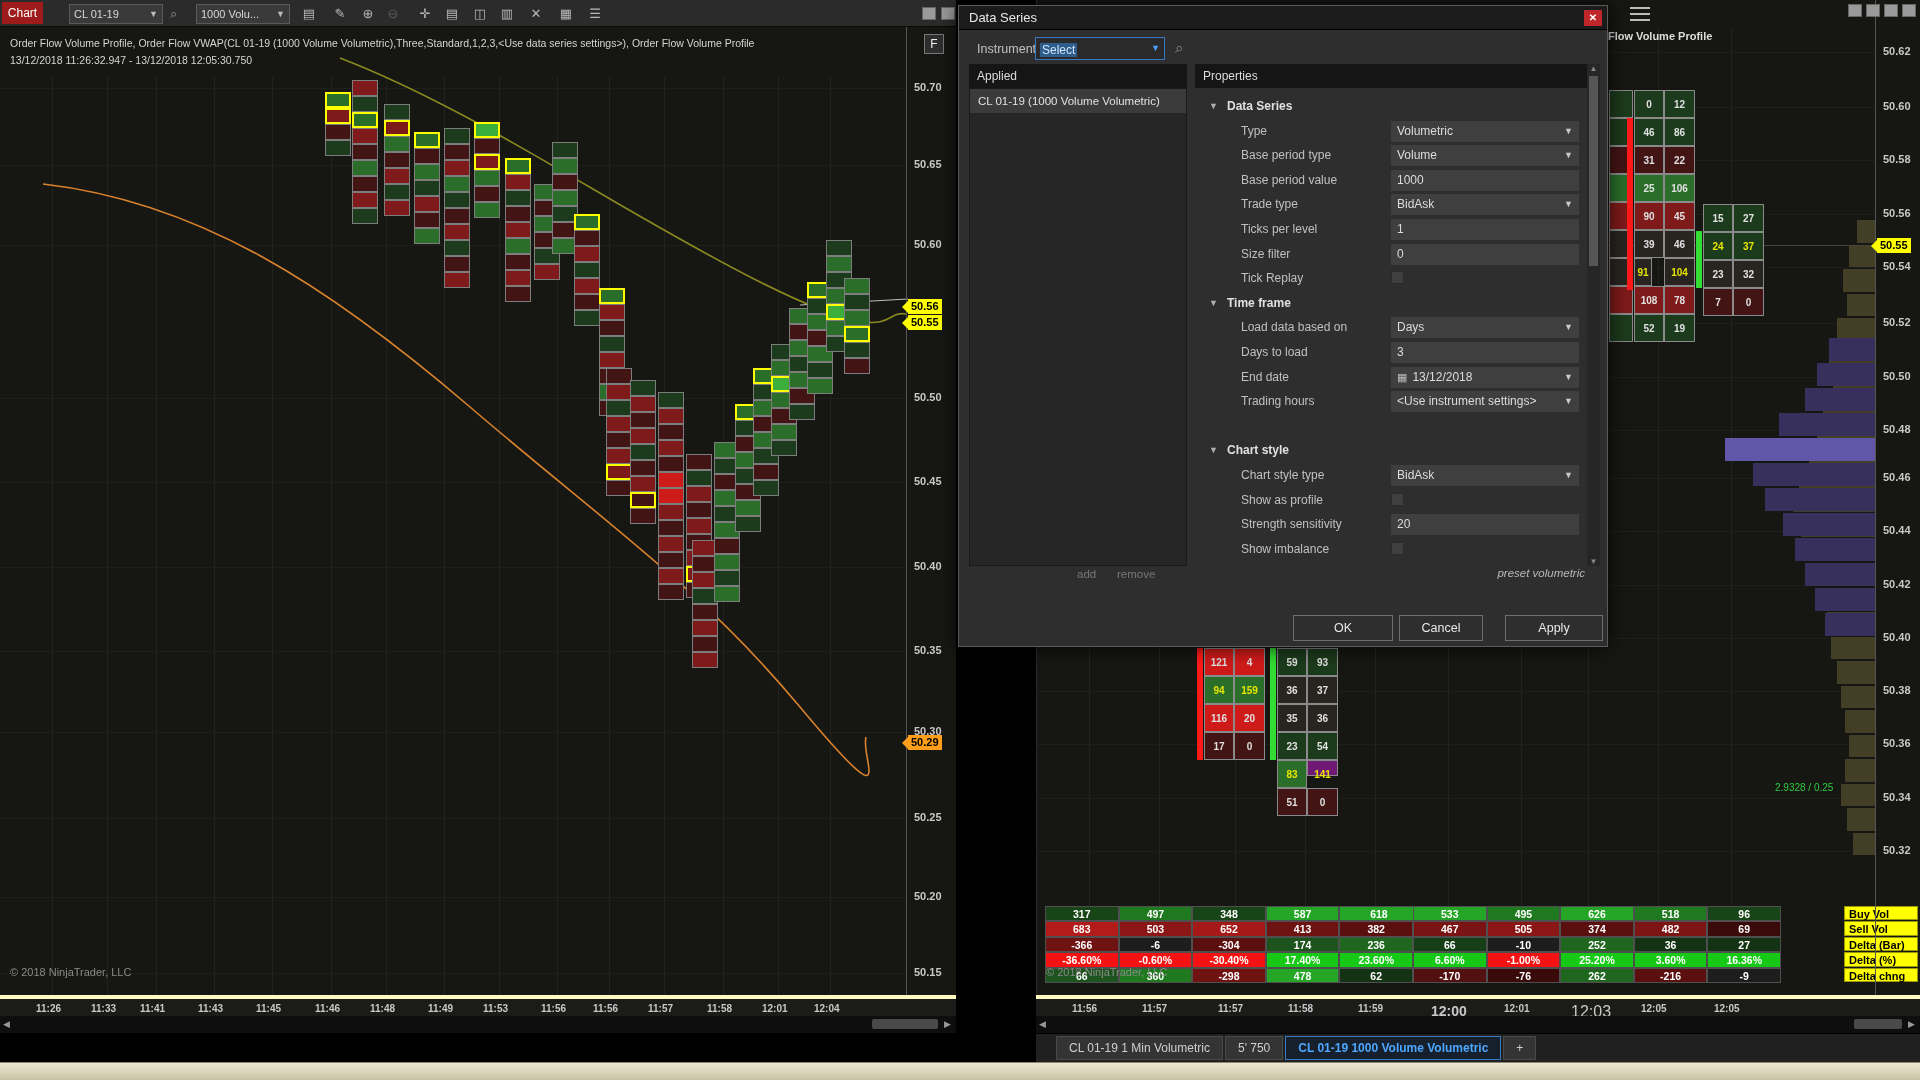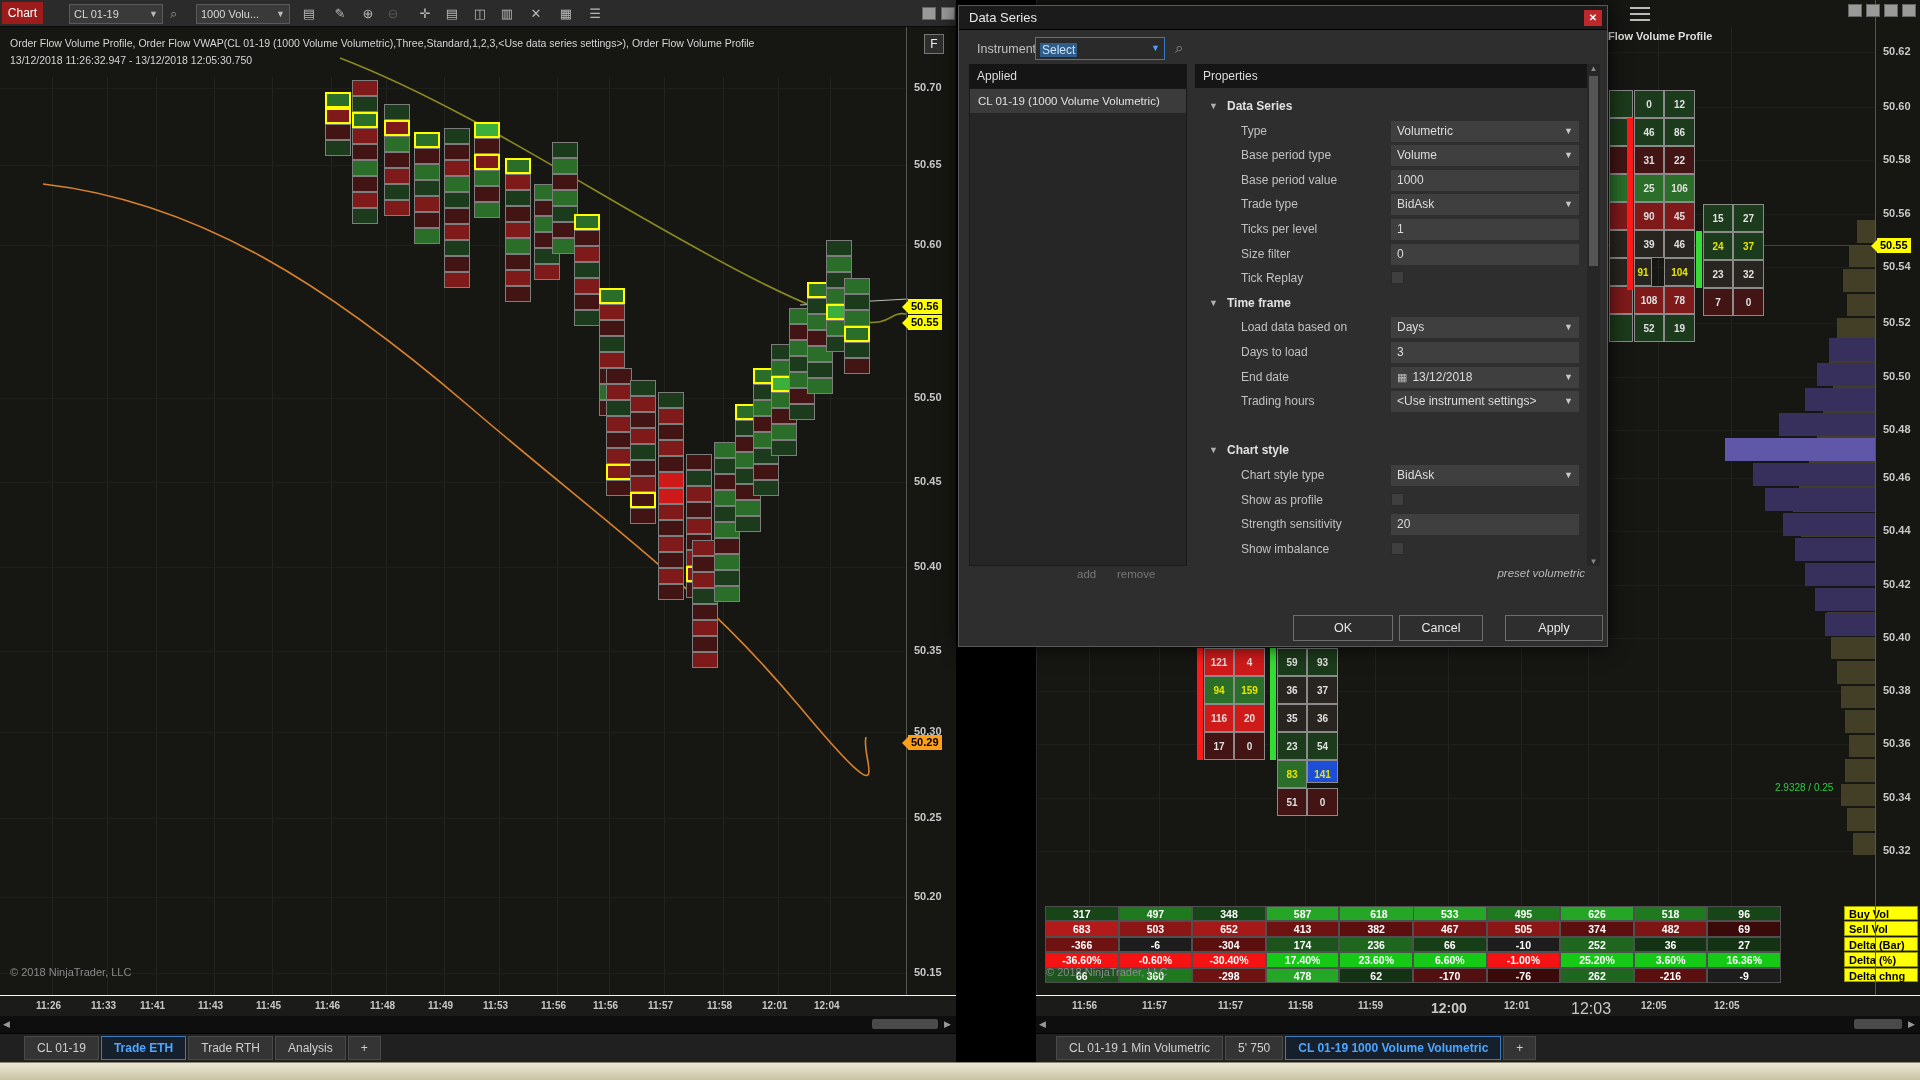--- a/index.html
+++ b/index.html
@@ -16,21 +16,21 @@
   #lchart { left:0; top:27px; width:956px; height:968px; background:#161613; overflow:hidden; }
   .ind-text { color:#d5d5d5; font-size:10.5px; white-space:nowrap; }
   .axis-line { width:1px; background:#555; }
   .price-tag { color:#000; font-size:11px; font-weight:bold; padding:0 3px; height:15px; line-height:15px; }
   .price-tag:before { content:""; position:absolute; left:-6px; top:2px; border:6px solid transparent; border-left-width:0; }
   .tag-yellow { background:#ffff00; } .tag-yellow:before { border-right-color:#ffff00; }
   .tag-orange { background:#ff9e1b; } .tag-orange:before { border-right-color:#ff9e1b; }
   .cell { position:absolute; border:1px solid #7d7d7d; }
   .cell.yout { border:2px solid #ffff00; }
   .copyright { color:#8a8a8a; font-size:11px; }
-  .time-strip { background:#1b1b19; border-top:1px solid #fef9c3; }
+  .time-strip { background:#1b1b19; border-top:4px solid #fef9c3; }
   .scrollbar { background:#0e0e0e; }
   .sb-arrow { color:#999; font-size:9px; line-height:16px; }
   .sb-thumb { background:#4a4a4a; height:10px; top:3px; border-radius:2px; }
   .tabrow { background:#202020; border-top:1px solid #000; }
   .tab { display:inline-block; height:24px; line-height:22px; padding:0 12px; font-size:12px; color:#cfcfcf; background:#343434; border:1px solid #4a4a4a; margin-right:2px; vertical-align:top; }
   .tab.active { background:#16202c; color:#4da6ff; border:1px solid #3a7abf; font-weight:bold; }
 
   
   #dialog { left:958px; top:5px; width:650px; height:642px; background:#2e2e2e; border:1px solid #5a5a5a; box-shadow:0 0 18px rgba(0,0,0,.8); }
   .dlg-title { left:0; top:0; width:100%; height:24px; background:#1b1b1b; border-bottom:1px solid #000; color:#e8e8e8; font-size:13px; line-height:24px; padding-left:10px; }
@@ -343,21 +343,20 @@
         <div style="position: absolute; left: 707px; top: 4px; color: rgb(200, 200, 200); font-size: 10px; font-weight: bold;">11:58</div>
         <div style="position: absolute; left: 762px; top: 4px; color: rgb(200, 200, 200); font-size: 10px; font-weight: bold;">12:01</div>
         <div style="position: absolute; left: 814px; top: 4px; color: rgb(200, 200, 200); font-size: 10px; font-weight: bold;">12:04</div>
       </div>
     </div>
   <div class="abs scrollbar" style="left:0;top:1016px;width:956px;height:17px;">
     <div class="abs sb-arrow" style="left:3px;">◀</div>
     <div class="abs sb-arrow" style="left:944px;">▶</div>
     <div class="abs sb-thumb" style="left:872px;width:66px;"></div>
   </div>
-  <div class="abs tabrow" style="left:0;top:1033px;width:956px;height:29px;padding:2px 0 0 24px;"><span id="ltabs"><span class="tab">CL 01-19</span><span class="tab active">Trade ETH</span><span class="tab">Trade RTH</span><span class="tab">Analysis</span><span class="tab">+</span></span></div>
 
   <div id="rchart" class="abs">
       <div style="position: absolute; left: 52px; top: 28px; width: 1px; height: 950px; background: rgb(34, 34, 32);"></div>
       <div style="position: absolute; left: 122px; top: 28px; width: 1px; height: 950px; background: rgb(34, 34, 32);"></div>
       <div style="position: absolute; left: 198px; top: 28px; width: 1px; height: 950px; background: rgb(34, 34, 32);"></div>
       <div style="position: absolute; left: 268px; top: 28px; width: 1px; height: 950px; background: rgb(34, 34, 32);"></div>
       <div style="position: absolute; left: 338px; top: 28px; width: 1px; height: 950px; background: rgb(34, 34, 32);"></div>
       <div style="position: absolute; left: 411px; top: 28px; width: 1px; height: 950px; background: rgb(34, 34, 32);"></div>
       <div style="position: absolute; left: 484px; top: 28px; width: 1px; height: 950px; background: rgb(34, 34, 32);"></div>
       <div style="position: absolute; left: 551px; top: 28px; width: 1px; height: 950px; background: rgb(34, 34, 32);"></div>
@@ -467,21 +466,21 @@
       <div style="position: absolute; left: 233px; top: 648px; width: 6px; height: 112px; background: rgb(51, 221, 51);"></div>
       <div class="num-cell" style="position: absolute; left: 240px; top: 648px; width: 30px; height: 28px; background: rgb(28, 58, 28); color: rgb(224, 224, 224); line-height: 28px;">59</div>
       <div class="num-cell" style="position: absolute; left: 270px; top: 648px; width: 31px; height: 28px; background: rgb(28, 58, 28); color: rgb(224, 224, 224); line-height: 28px;">93</div>
       <div class="num-cell" style="position: absolute; left: 240px; top: 676px; width: 30px; height: 28px; background: rgb(40, 36, 32); color: rgb(224, 224, 224); line-height: 28px;">36</div>
       <div class="num-cell" style="position: absolute; left: 270px; top: 676px; width: 31px; height: 28px; background: rgb(40, 36, 32); color: rgb(224, 224, 224); line-height: 28px;">37</div>
       <div class="num-cell" style="position: absolute; left: 240px; top: 704px; width: 30px; height: 28px; background: rgb(40, 36, 32); color: rgb(224, 224, 224); line-height: 28px;">35</div>
       <div class="num-cell" style="position: absolute; left: 270px; top: 704px; width: 31px; height: 28px; background: rgb(40, 36, 32); color: rgb(224, 224, 224); line-height: 28px;">36</div>
       <div class="num-cell" style="position: absolute; left: 240px; top: 732px; width: 30px; height: 28px; background: rgb(28, 58, 28); color: rgb(224, 224, 224); line-height: 28px;">23</div>
       <div class="num-cell" style="position: absolute; left: 270px; top: 732px; width: 31px; height: 28px; background: rgb(28, 58, 28); color: rgb(224, 224, 224); line-height: 28px;">54</div>
       <div class="num-cell" style="position: absolute; left: 240px; top: 760px; width: 30px; height: 28px; background: rgb(42, 110, 42); color: rgb(230, 230, 0); line-height: 28px;">83</div>
-      <div class="num-cell" style="position: absolute; left: 270px; top: 760px; width: 31px; height: 23px; background: #1d4ed8; color: rgb(230, 230, 0); line-height: 28px;">141</div>
+      <div class="num-cell" style="position: absolute; left: 270px; top: 760px; width: 31px; height: 16px; background: #701a75; color: rgb(230, 230, 0); line-height: 28px;">141</div>
       <div class="num-cell" style="position: absolute; left: 240px; top: 788px; width: 30px; height: 28px; background: rgb(66, 20, 20); color: rgb(224, 224, 224); line-height: 28px;">51</div>
       <div class="num-cell" style="position: absolute; left: 270px; top: 788px; width: 31px; height: 28px; background: rgb(66, 20, 20); color: rgb(224, 224, 224); line-height: 28px;">0</div>
       <div class="grid-cell" style="position: absolute; left: 8px; top: 906px; width: 73.6px; height: 15.4px; background: rgb(23, 69, 23); line-height: 15.4px;">317</div>
       <div class="grid-cell" style="position: absolute; left: 81.6px; top: 906px; width: 73.6px; height: 15.4px; background: rgb(31, 122, 31); line-height: 15.4px;">497</div>
       <div class="grid-cell" style="position: absolute; left: 155.2px; top: 906px; width: 73.6px; height: 15.4px; background: rgb(23, 69, 23); line-height: 15.4px;">348</div>
       <div class="grid-cell" style="position: absolute; left: 228.8px; top: 906px; width: 73.6px; height: 15.4px; background: rgb(38, 166, 38); line-height: 15.4px;">587</div>
       <div class="grid-cell" style="position: absolute; left: 302.4px; top: 906px; width: 79px; height: 15.4px; background: rgb(38, 166, 38); line-height: 15.4px;">618</div>
       <div class="grid-cell" style="position: absolute; left: 376px; top: 906px; width: 73.6px; height: 15.4px; background: rgb(38, 166, 38); line-height: 15.4px;">533</div>
       <div class="grid-cell" style="position: absolute; left: 449.6px; top: 906px; width: 73.6px; height: 15.4px; background: rgb(31, 122, 31); line-height: 15.4px;">495</div>
       <div class="grid-cell" style="position: absolute; left: 523.2px; top: 906px; width: 73.6px; height: 15.4px; background: rgb(38, 166, 38); line-height: 15.4px;">626</div>

